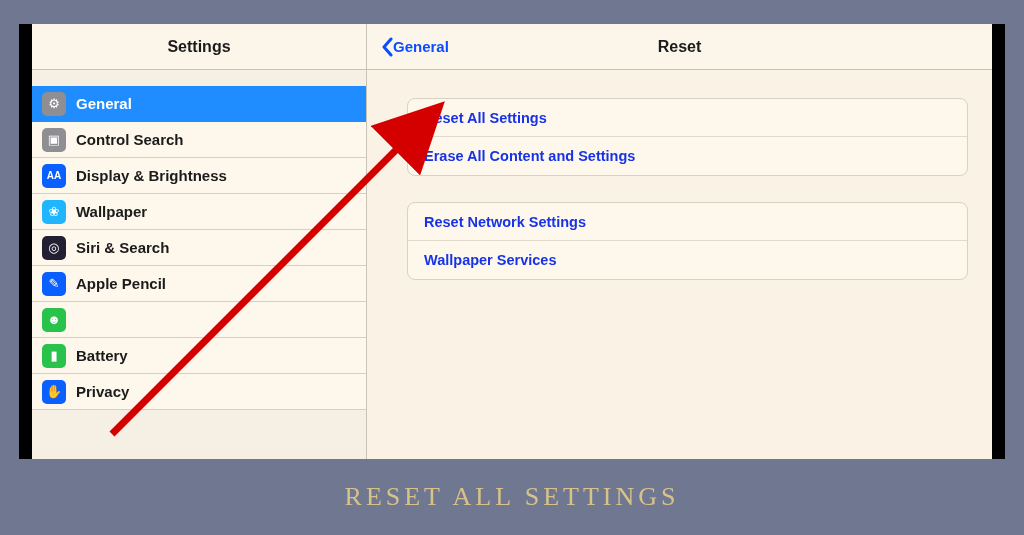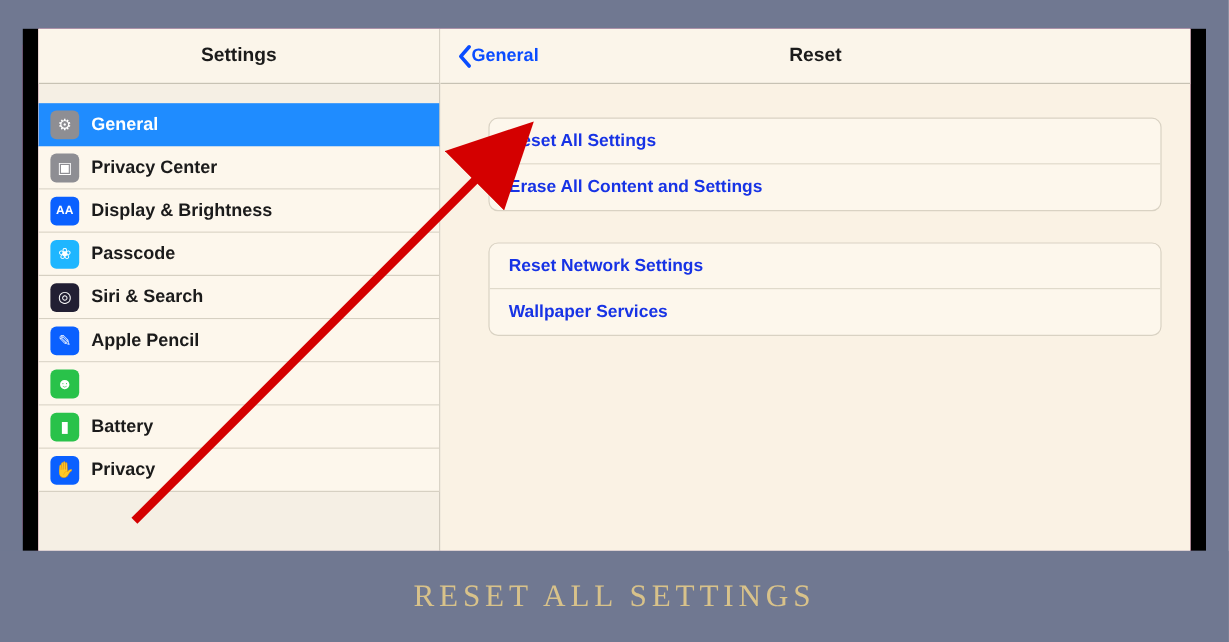--- a/index.html
+++ b/index.html
@@ -7,21 +7,21 @@
   body { background: #707891; }
 
   .stage {
     position: relative;
     width: 1024px;
     height: 535px;
   }
   .frame {
     position: absolute;
     left: 19px; right: 19px; top: 24px; bottom: 76px;
-    background: #ec4899;
+    background: #701a75;
     display: flex;
     border-radius: 14px;
   }
   .bezel-l, .bezel-r { width: 13px; background: #000; flex: 0 0 13px; }
   .screen {
     flex: 1;
     display: flex;
     background: #fbf5ea;
     position: relative;
     overflow: hidden;
@@ -158,29 +158,29 @@
 
       <div class="sidebar">
         <div class="sidebar-header">Settings</div>
         <div class="sidebar-list" id="sidebar-list">
             <div class="row selected">
               <div class="icon-box" style="background: rgb(142, 142, 147);">⚙</div>
               <span class="row-label">General</span>
             </div>
             <div class="row">
               <div class="icon-box" style="background: rgb(142, 142, 147);">▣</div>
-              <span class="row-label">Privacy Center</span>
+              <span class="row-label">Control Search</span>
             </div>
             <div class="row">
               <div class="icon-box" style="background: rgb(10, 96, 255); font-size: 10px; font-weight: 700;">AA</div>
               <span class="row-label">Display &amp; Brightness</span>
             </div>
             <div class="row">
               <div class="icon-box" style="background: rgb(31, 182, 255);">❀</div>
-              <span class="row-label">Passcode</span>
+              <span class="row-label">Wallpaper</span>
             </div>
             <div class="row">
               <div class="icon-box" style="background: rgb(34, 31, 51);">◎</div>
               <span class="row-label">Siri &amp; Search</span>
             </div>
             <div class="row">
               <div class="icon-box" style="background: rgb(10, 96, 255);">✎</div>
               <span class="row-label">Apple Pencil</span>
             </div>
             <div class="row">

